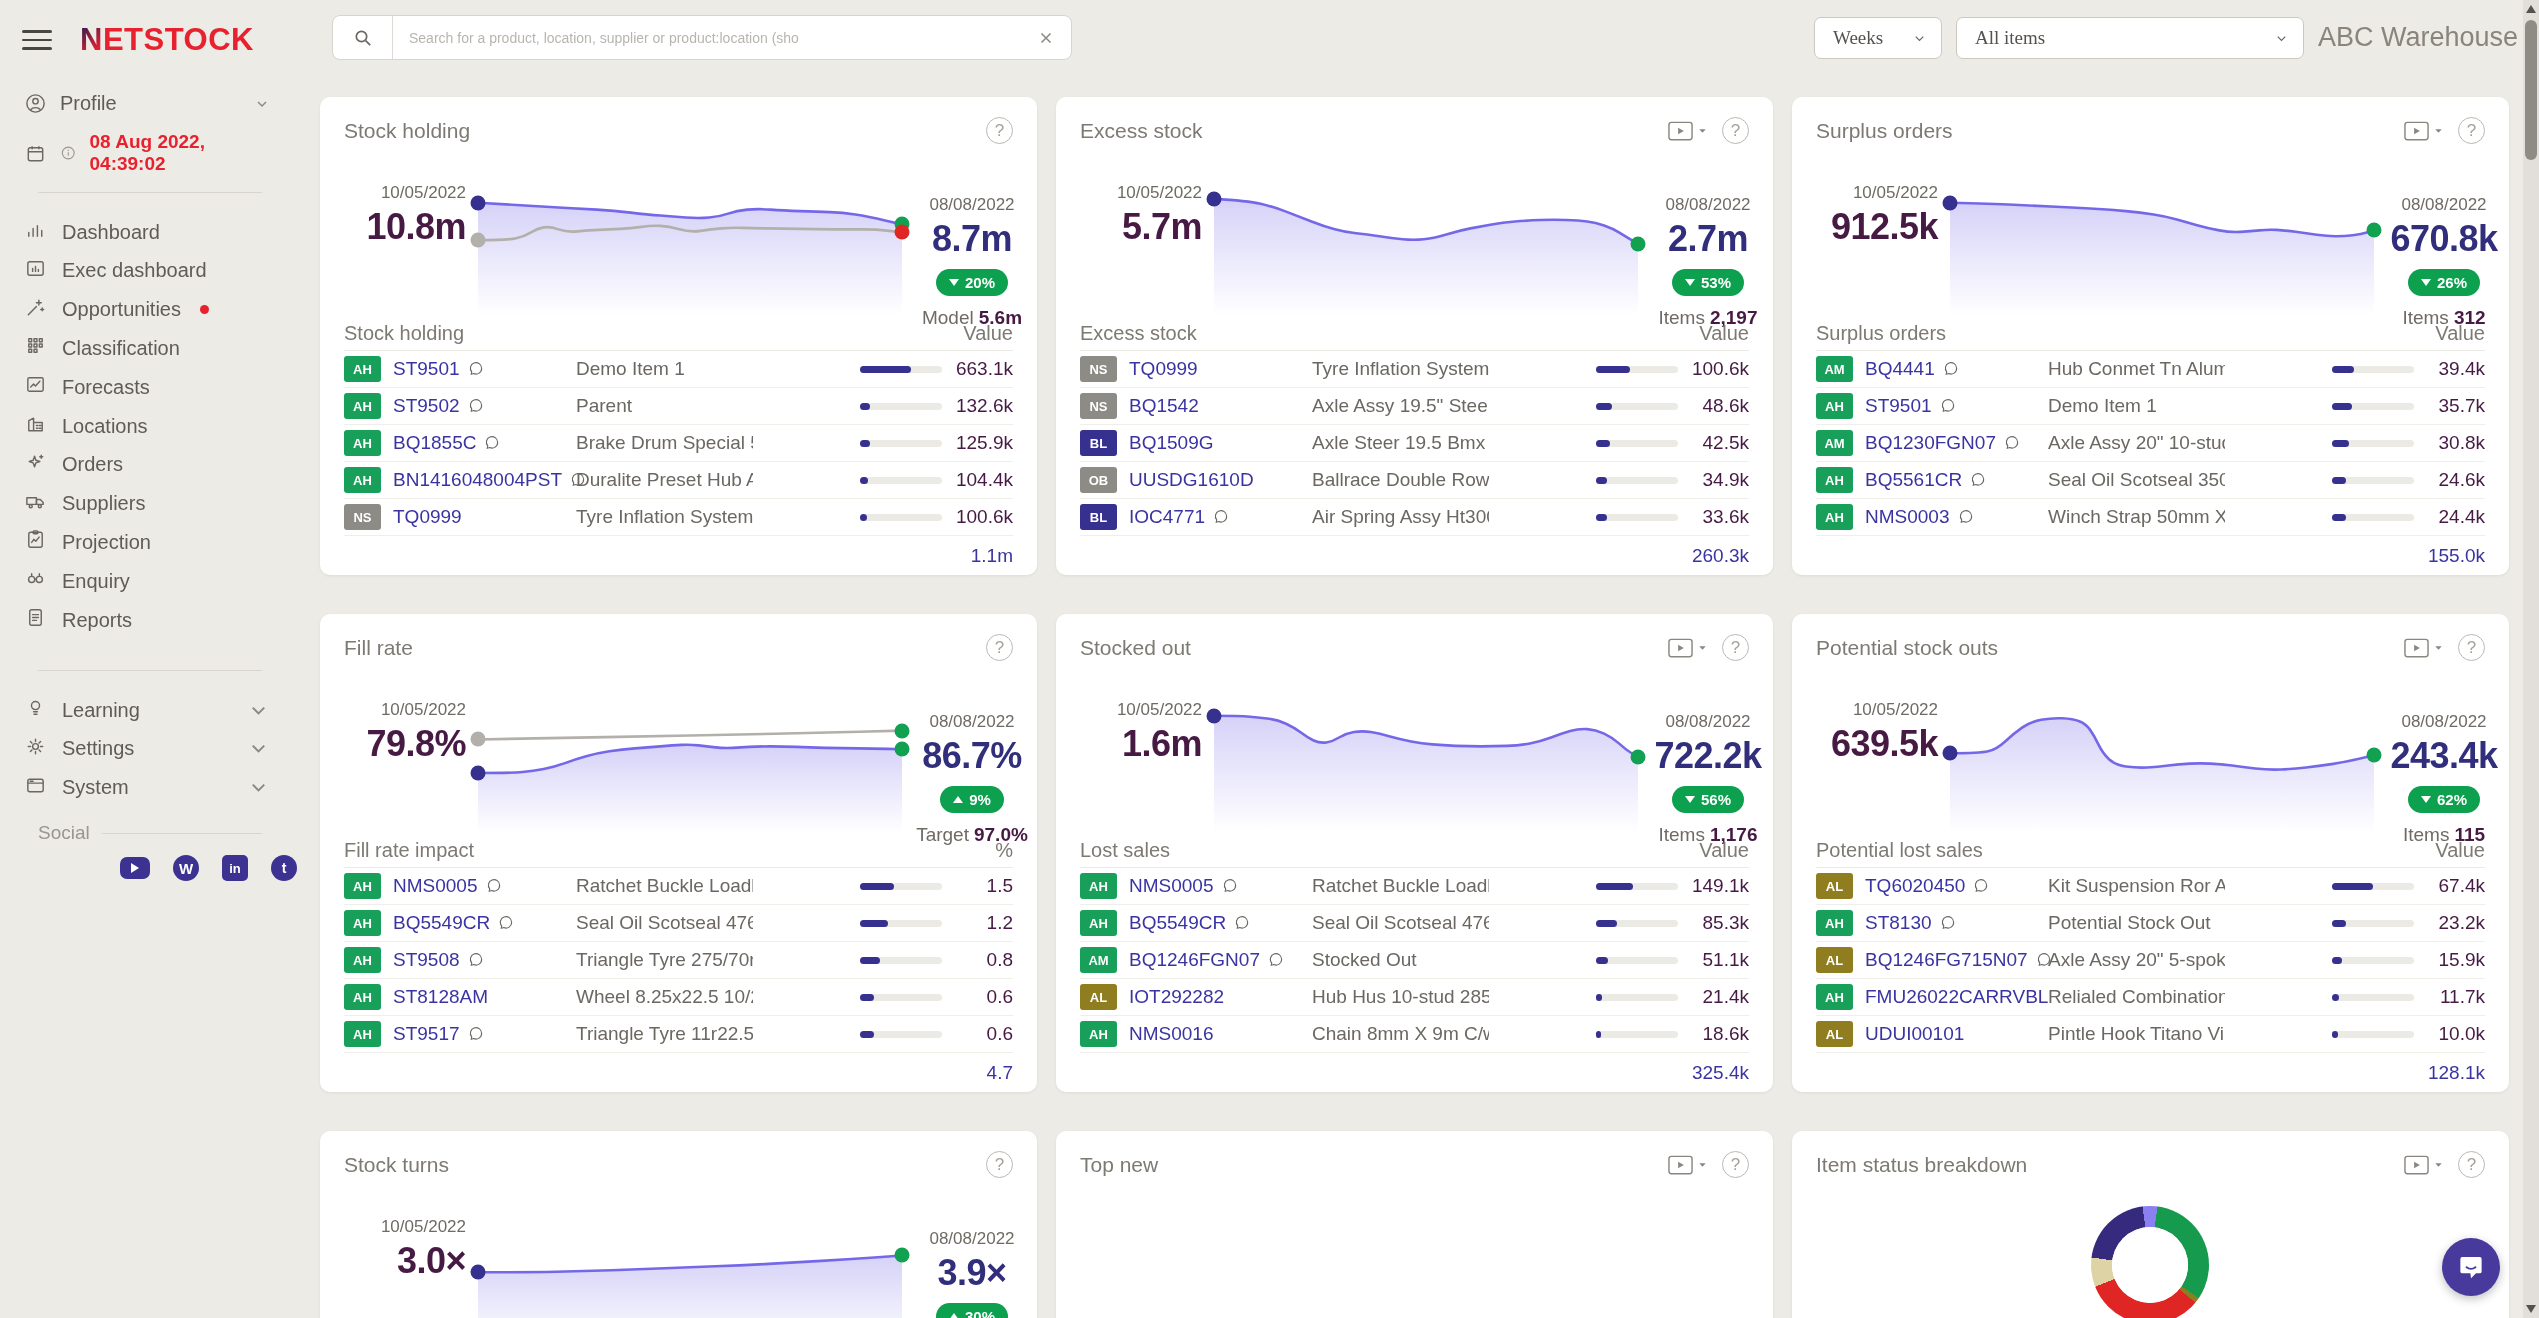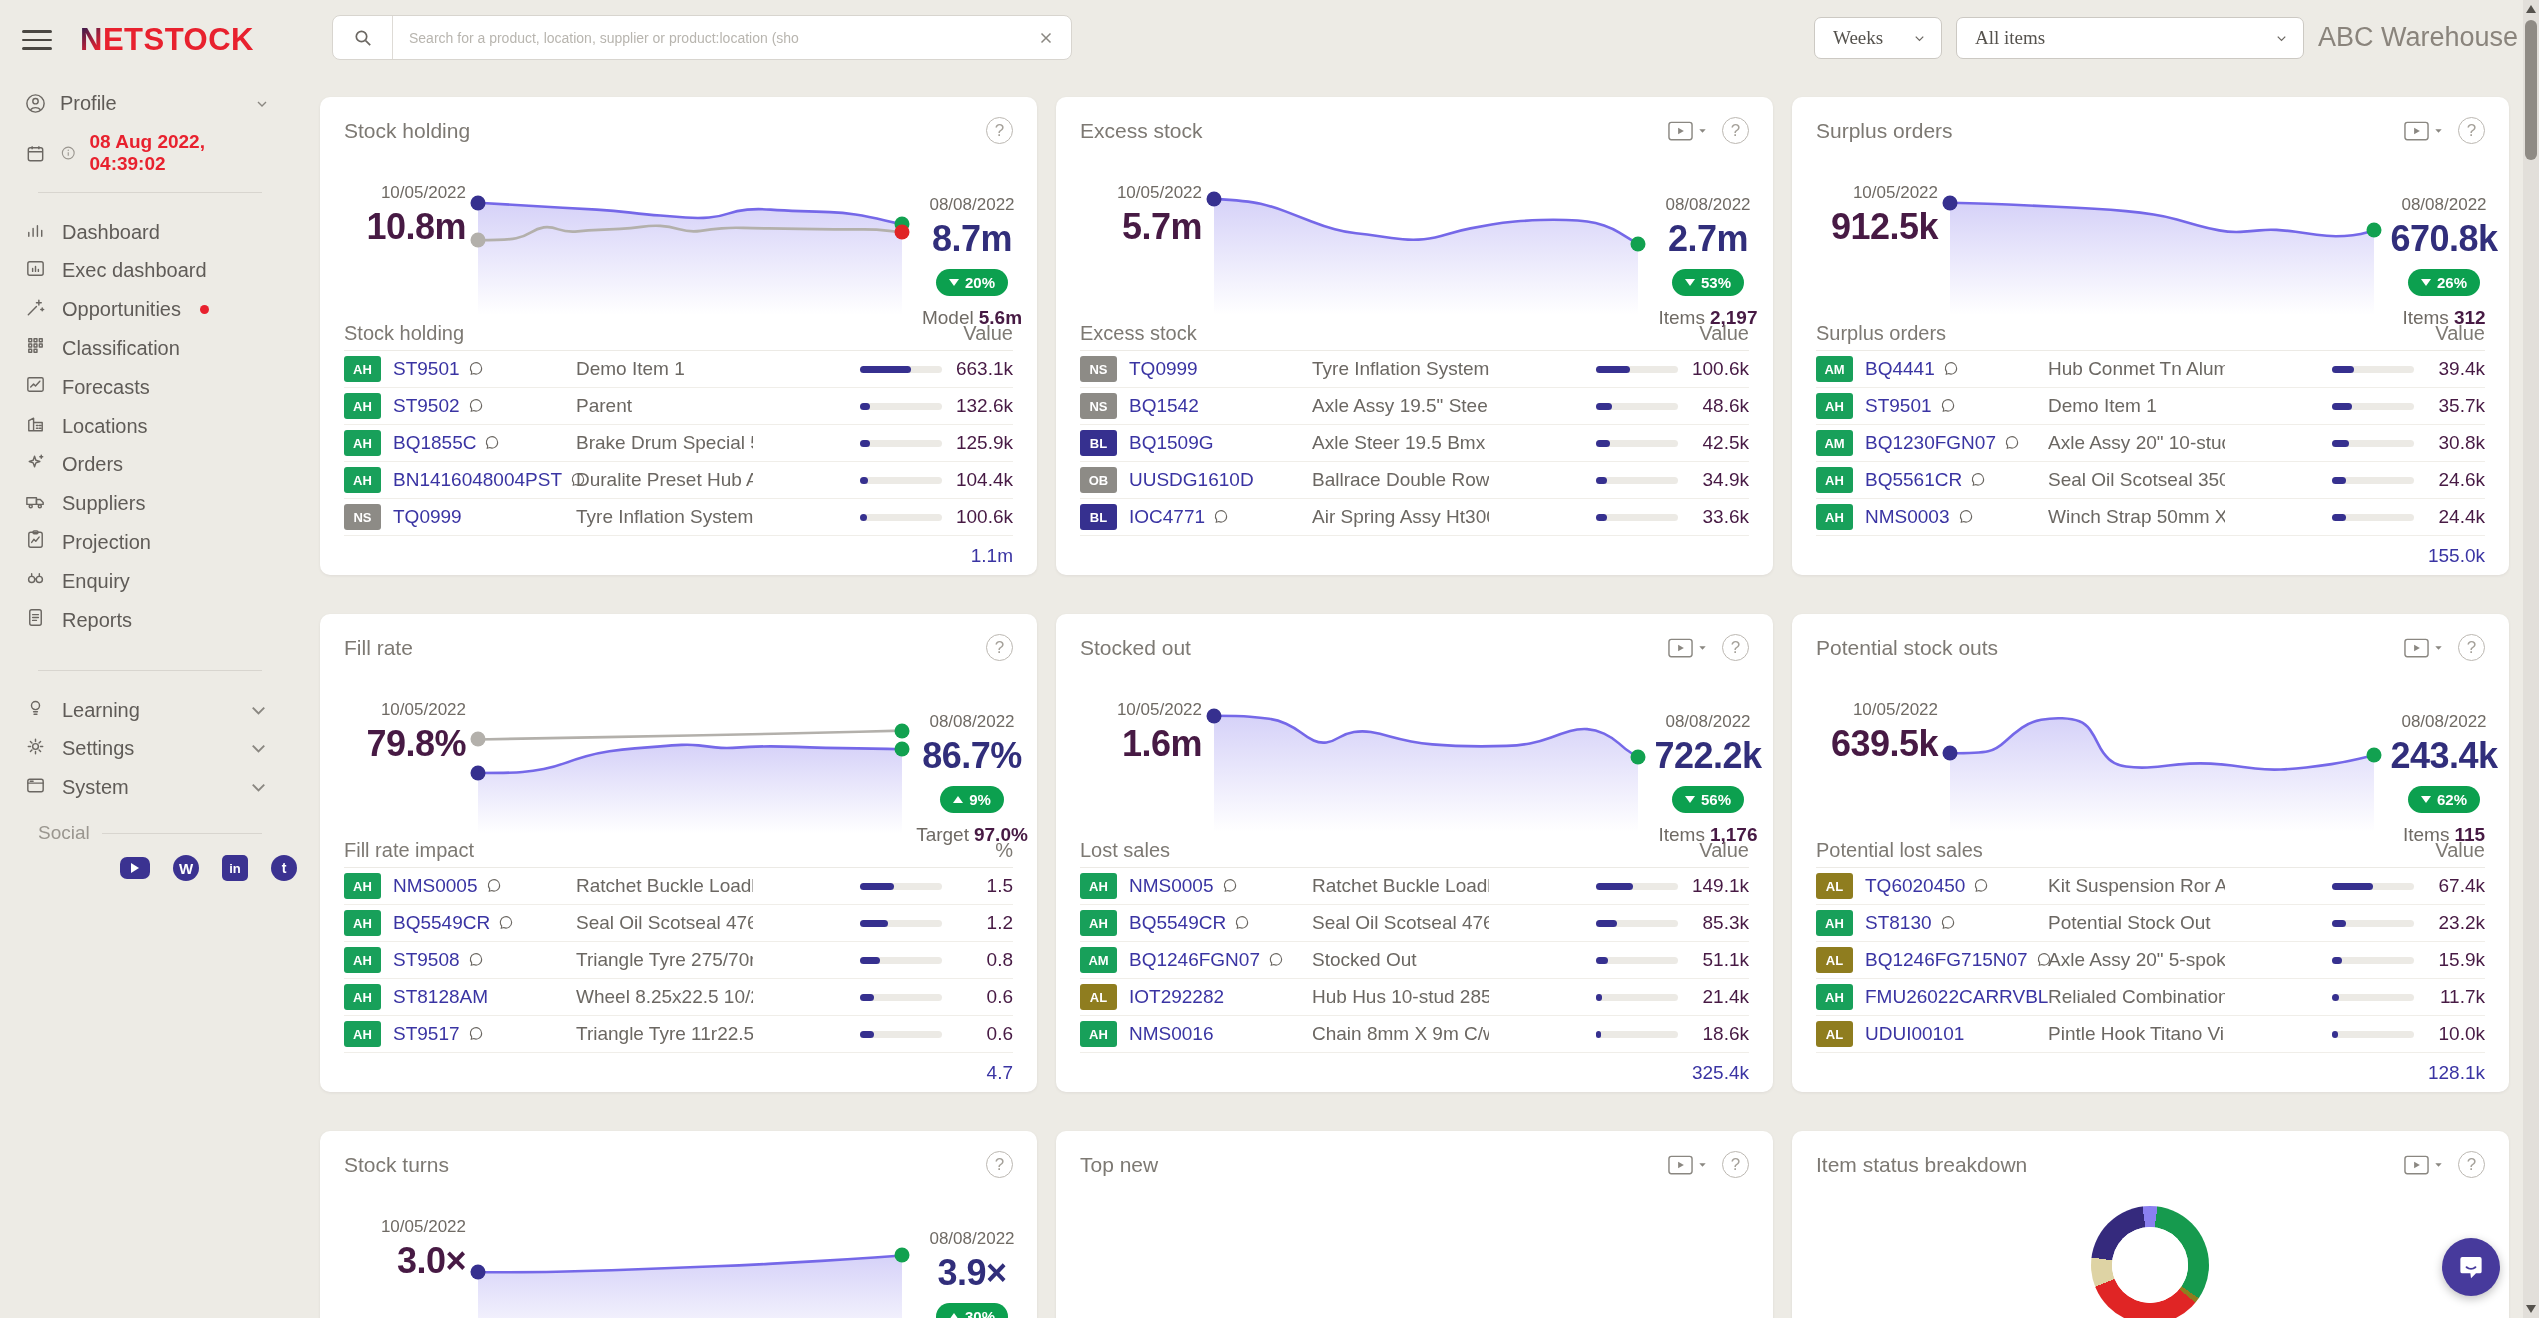--- a/index.html
+++ b/index.html
@@ -508,20 +508,21 @@
                 <path d="M19.5 11a7.5 7.5 0 1 0-13.2 4.9L5.7 19l3.2-.9A7.5 7.5 0 0 0 19.5 11z"></path>
               </svg>
     </span>
     <span class="desc">Air Spring Assy Ht300 Hendr...</span>
     <span class="bar">
               <i style="width: 14%;"></i>
             </span>
     <span class="val">33.6k</span>
   </div>
         </div>
+      <div class="trowtotal">260.3k</div>
     </div>
 
   </div>
     <div class="card">
     <div class="card-title">Surplus orders</div>
     <div class="head-ic" style="right:24px;">
       <span class="play-wrap">
         <svg width="25" height="20" viewBox="0 0 26 20" fill="none" stroke="#8a8781" stroke-width="1.5">
             <rect x="1" y="1" width="24" height="18" rx="2.5"></rect>
             <path d="M10.5 6.5l6 3.5-6 3.5z" fill="#8a8781" stroke="none"></path>

